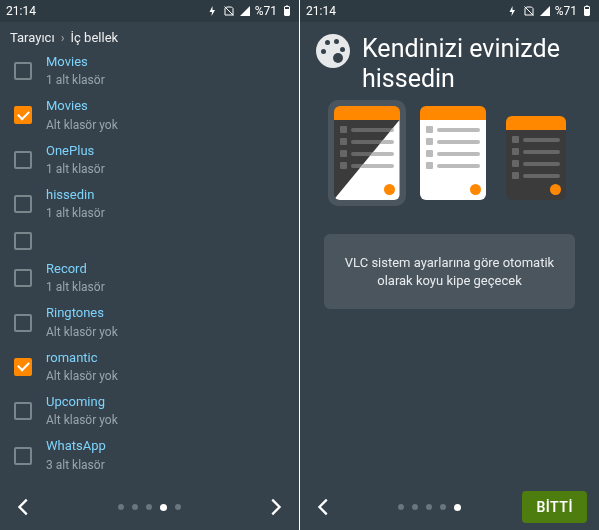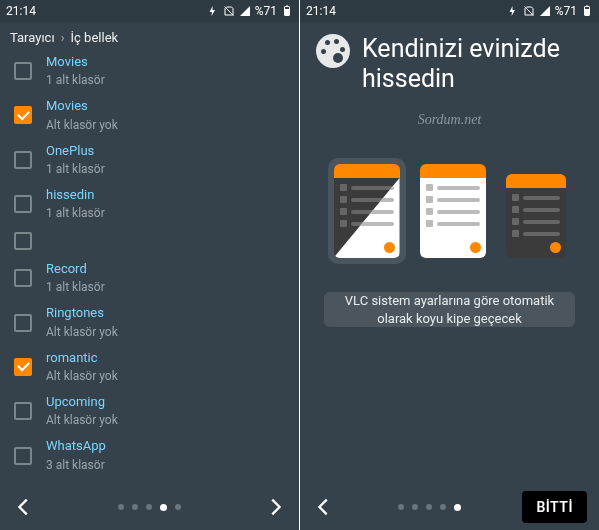--- a/index.html
+++ b/index.html
@@ -40,22 +40,22 @@
   .theme-line { display: flex; align-items: center; gap: 4px; }
   .theme-sq { width: 7px; height: 7px; border-radius: 1px; }
   .theme-bar { height: 4px; flex: 1; border-radius: 2px; }
   .theme-fab { width: 11px; height: 11px; border-radius: 50%; background: #ff8800; position: absolute; bottom: 5px; right: 5px; }
   .t-dark .theme-body { background: #3b3b3b; }
   .t-dark .theme-sq { background: #666; }
   .t-dark .theme-bar { background: #666; }
   .t-light .theme-body { background: #fff; }
   .t-light .theme-sq { background: #bbb; }
   .t-light .theme-bar { background: #bbb; }
-  .info-box { margin: 28px 24px 0; background: #4a555d; border-radius: 6px; padding: 0 14px; color: #e8ecef; font-size: 13px; text-align: center; line-height: 1.35; }
-  .done-btn { background: #000000; color: #fff; font-weight: 600; font-size: 14px; padding: 8px 14px; border-radius: 4px; letter-spacing: 0.5px; }
+  .info-box { margin: 28px 24px 0; background: #4a555d; border-radius: 6px; padding: 20px 14px; color: #e8ecef; font-size: 13px; text-align: center; line-height: 1.35; }
+  .done-btn { background: #4d7c0f; color: #fff; font-weight: 600; font-size: 14px; padding: 8px 14px; border-radius: 4px; letter-spacing: 0.5px; }
 </style>
 </head>
 <body>
 
 <div class="screen">
   <div class="statusbar">
     <span>21:14</span>
     <div class="status-right">
       <svg viewBox="0 0 24 24">
           <path d="M11 2l-6 12h5l-1 8 7-12h-5z"></path>
@@ -197,21 +197,20 @@
     <div class="palette-badge">
       <span class="palette-dot" style="background:#36424b;top:6px;left:9px"></span>
       <span class="palette-dot" style="background:#36424b;top:5px;left:18px"></span>
       <span class="palette-dot" style="background:#36424b;top:13px;left:24px"></span>
       <span class="palette-dot" style="background:#36424b;top:15px;left:5px"></span>
       <span class="palette-hole"></span>
     </div>
     <div class="onboard-title">Kendinizi evinizde hissedin</div>
   </div>
 
-  <div class="watermark">Sordum.net</div>
 
   <div class="themes">
     <div class="theme-wrap selected">
       <div class="theme-card" style="position:relative">
         <div class="theme-top"></div>
         <div style="flex:1;position:relative">
           <div style="position:absolute;inset:0;background:#3b3b3b;clip-path:polygon(0 0,100% 0,0 100%);padding:6px;display:flex;flex-direction:column;gap:5px">
             <div class="theme-line">
                 <div class="theme-sq" style="background:#666"></div>
                 <div class="theme-bar" style="background:#666"></div>

